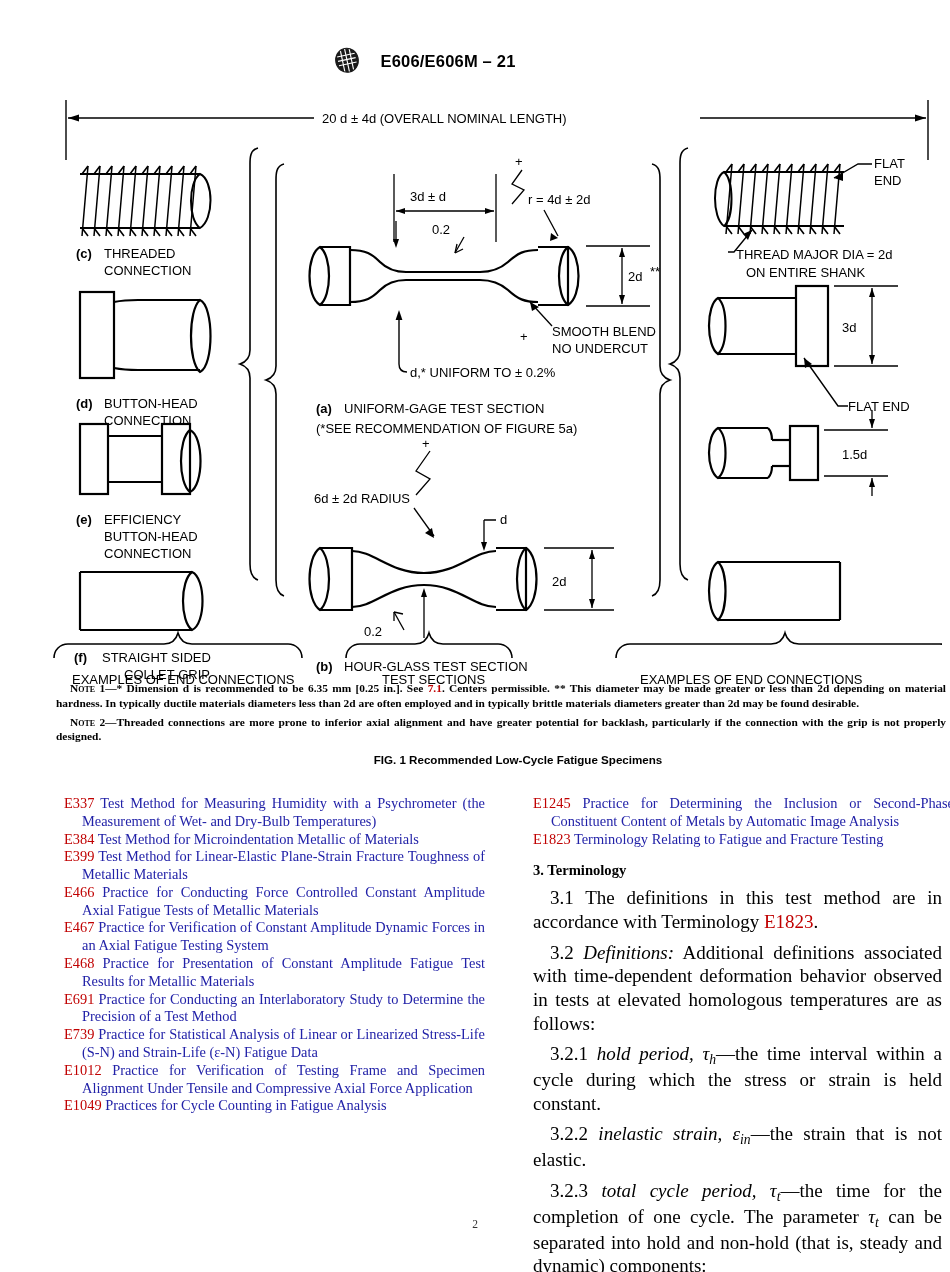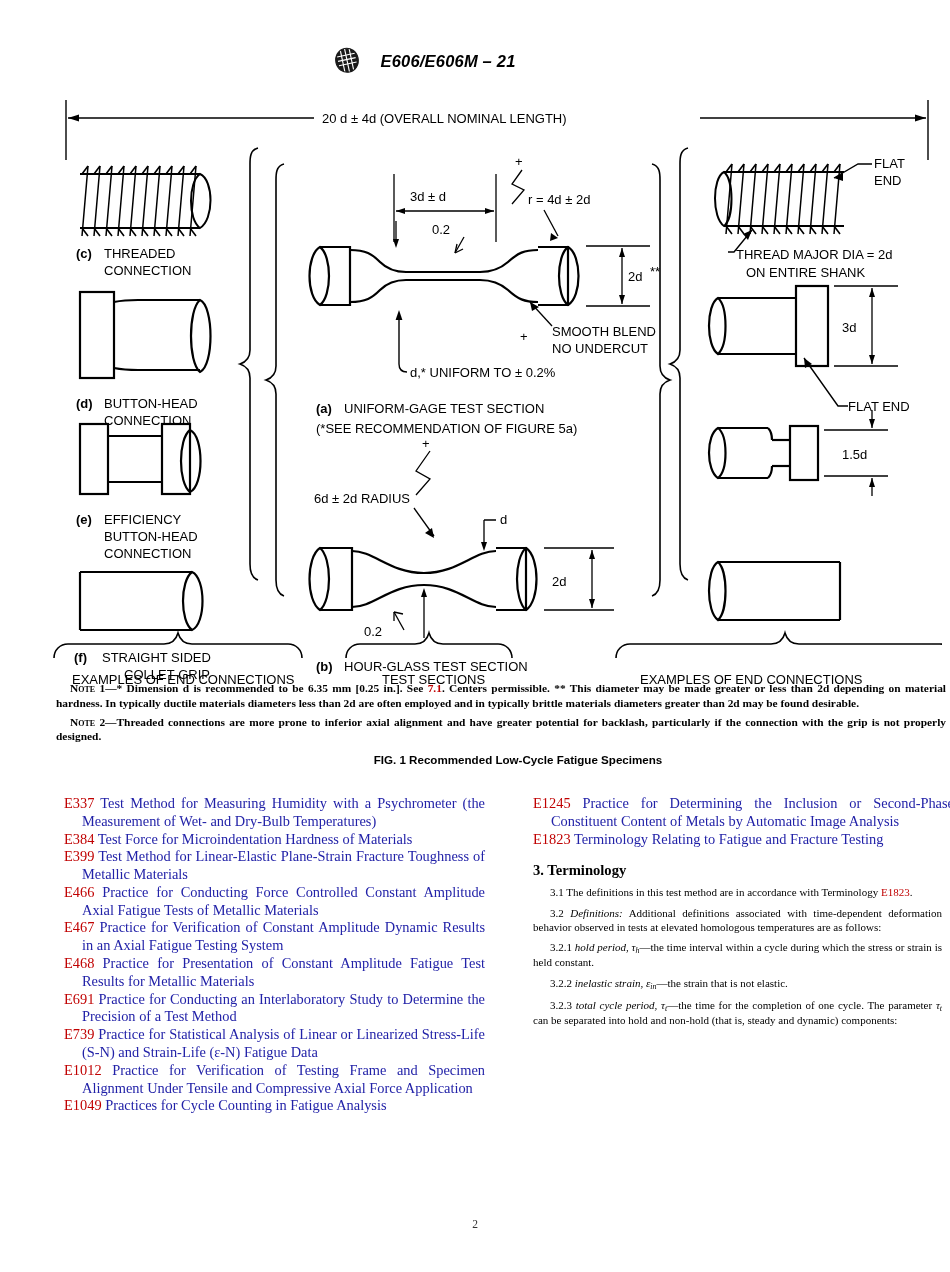--- a/index.html
+++ b/index.html
@@ -8,21 +8,21 @@
     font-family:"Liberation Serif", serif;
     color:#000;
     position:relative;
     overflow:hidden;
   }
   .page{position:relative;width:950px;height:1272px;}
 
   
   .header{
     position:absolute; top:46px; left:0; width:848px;
-    display:flex; align-items:center; justify-content:center; gap:18px;font-style:italic;
+    display:flex; align-items:center; justify-content:center; gap:18px;
   }
   .astm-logo{ width:30px; height:30px; display:block; }
   .header-title{
     font-family:"Liberation Sans", sans-serif;
     font-weight:bold; font-size:16.5px; letter-spacing:.2px;
   }
 
   
   .figure-wrap{ position:absolute; top:96px; left:52px; width:890px; height:600px; }
   .figure-wrap svg{ display:block; }
@@ -51,21 +51,21 @@
     font-size:14.4px; line-height:1.235; text-align:justify;
     text-indent:-18px; padding-left:18px; margin:0;
   }
   .refitem .desig{ color:#c00000; }
   .refitem .rtitle{ color:#2222a8; }
   .sec-head{
     font-weight:bold; font-size:14.6px; margin:14px 0 7px 0;
     font-family:"Liberation Serif", serif;
   }
   .para{
-    font-size:11px; line-height:1.245; text-align:justify;
+    font-size:19px; line-height:1.245; text-align:justify;
     margin:0 12px 7px 0; text-indent:17px;
   }
   .para em{ }
   .para .redlink{ color:#c00000; }
   .sub{ font-size:.72em; vertical-align:-0.28em; }
   .itg{ font-style:italic; font-family:"Liberation Serif", serif;}
 
   .pagenum{
     position:absolute; left:0; top:1218px; width:950px; text-align:center;
     font-size:11.5px; font-family:"Liberation Serif", serif; color:#333;
@@ -383,24 +383,24 @@
   <div class="notes">
     <p class="note-p"><span class="note-label">Note 1</span><span>—* Dimension d is recommended to be 6.35 mm [0.25 in.]. See </span><span class="red-ref">7.1</span><span>. Centers permissible. ** This diameter may be made greater or less than 2d depending on material hardness. In typically ductile materials diameters less than 2d are often employed and in typically brittle materials diameters greater than 2d may be found desirable.</span></p>
     <p class="note-p"><span class="note-label">Note 2</span><span>—Threaded connections are more prone to inferior axial alignment and have greater potential for backlash, particularly if the connection with the grip is not properly designed.</span></p>
   </div>
   <div class="fig-caption">FIG. 1 Recommended Low-Cycle Fatigue Specimens</div>
 
   <div class="cols">
 
     <div class="col">
       <p class="refitem"><span class="desig">E337</span> <span class="rtitle">Test Method for Measuring Humidity with a Psychrometer (the Measurement of Wet- and Dry-Bulb Temperatures)</span></p>
-      <p class="refitem"><span class="desig">E384</span> <span class="rtitle">Test Force for Microindentation Hardness of Materials</span></p>
+      <p class="refitem"><span class="desig">E384</span> <span class="rtitle">Test Method for Microindentation Metallic of Materials</span></p>
       <p class="refitem"><span class="desig">E399</span> <span class="rtitle">Test Method for Linear-Elastic Plane-Strain Fracture Toughness of Metallic Materials</span></p>
       <p class="refitem"><span class="desig">E466</span> <span class="rtitle">Practice for Conducting Force Controlled Constant Amplitude Axial Fatigue Tests of Metallic Materials</span></p>
-      <p class="refitem"><span class="desig">E467</span> <span class="rtitle">Practice for Verification of Constant Amplitude Dynamic Results in an Axial Fatigue Testing System</span></p>
+      <p class="refitem"><span class="desig">E467</span> <span class="rtitle">Practice for Verification of Constant Amplitude Dynamic Forces in an Axial Fatigue Testing System</span></p>
       <p class="refitem"><span class="desig">E468</span> <span class="rtitle">Practice for Presentation of Constant Amplitude Fatigue Test Results for Metallic Materials</span></p>
       <p class="refitem"><span class="desig">E691</span> <span class="rtitle">Practice for Conducting an Interlaboratory Study to Determine the Precision of a Test Method</span></p>
       <p class="refitem"><span class="desig">E739</span> <span class="rtitle">Practice for Statistical Analysis of Linear or Linearized Stress-Life (S-N) and Strain-Life (ε-N) Fatigue Data</span></p>
       <p class="refitem"><span class="desig">E1012</span> <span class="rtitle">Practice for Verification of Testing Frame and Specimen Alignment Under Tensile and Compressive Axial Force Application</span></p>
       <p class="refitem"><span class="desig">E1049</span> <span class="rtitle">Practices for Cycle Counting in Fatigue Analysis</span></p>
     </div>
 
     <div class="col">
       <p class="refitem"><span class="desig">E1245</span> <span class="rtitle">Practice for Determining the Inclusion or Second-Phase Constituent Content of Metals by Automatic Image Analysis</span></p>
       <p class="refitem"><span class="desig">E1823</span> <span class="rtitle">Terminology Relating to Fatigue and Fracture Testing</span></p>

